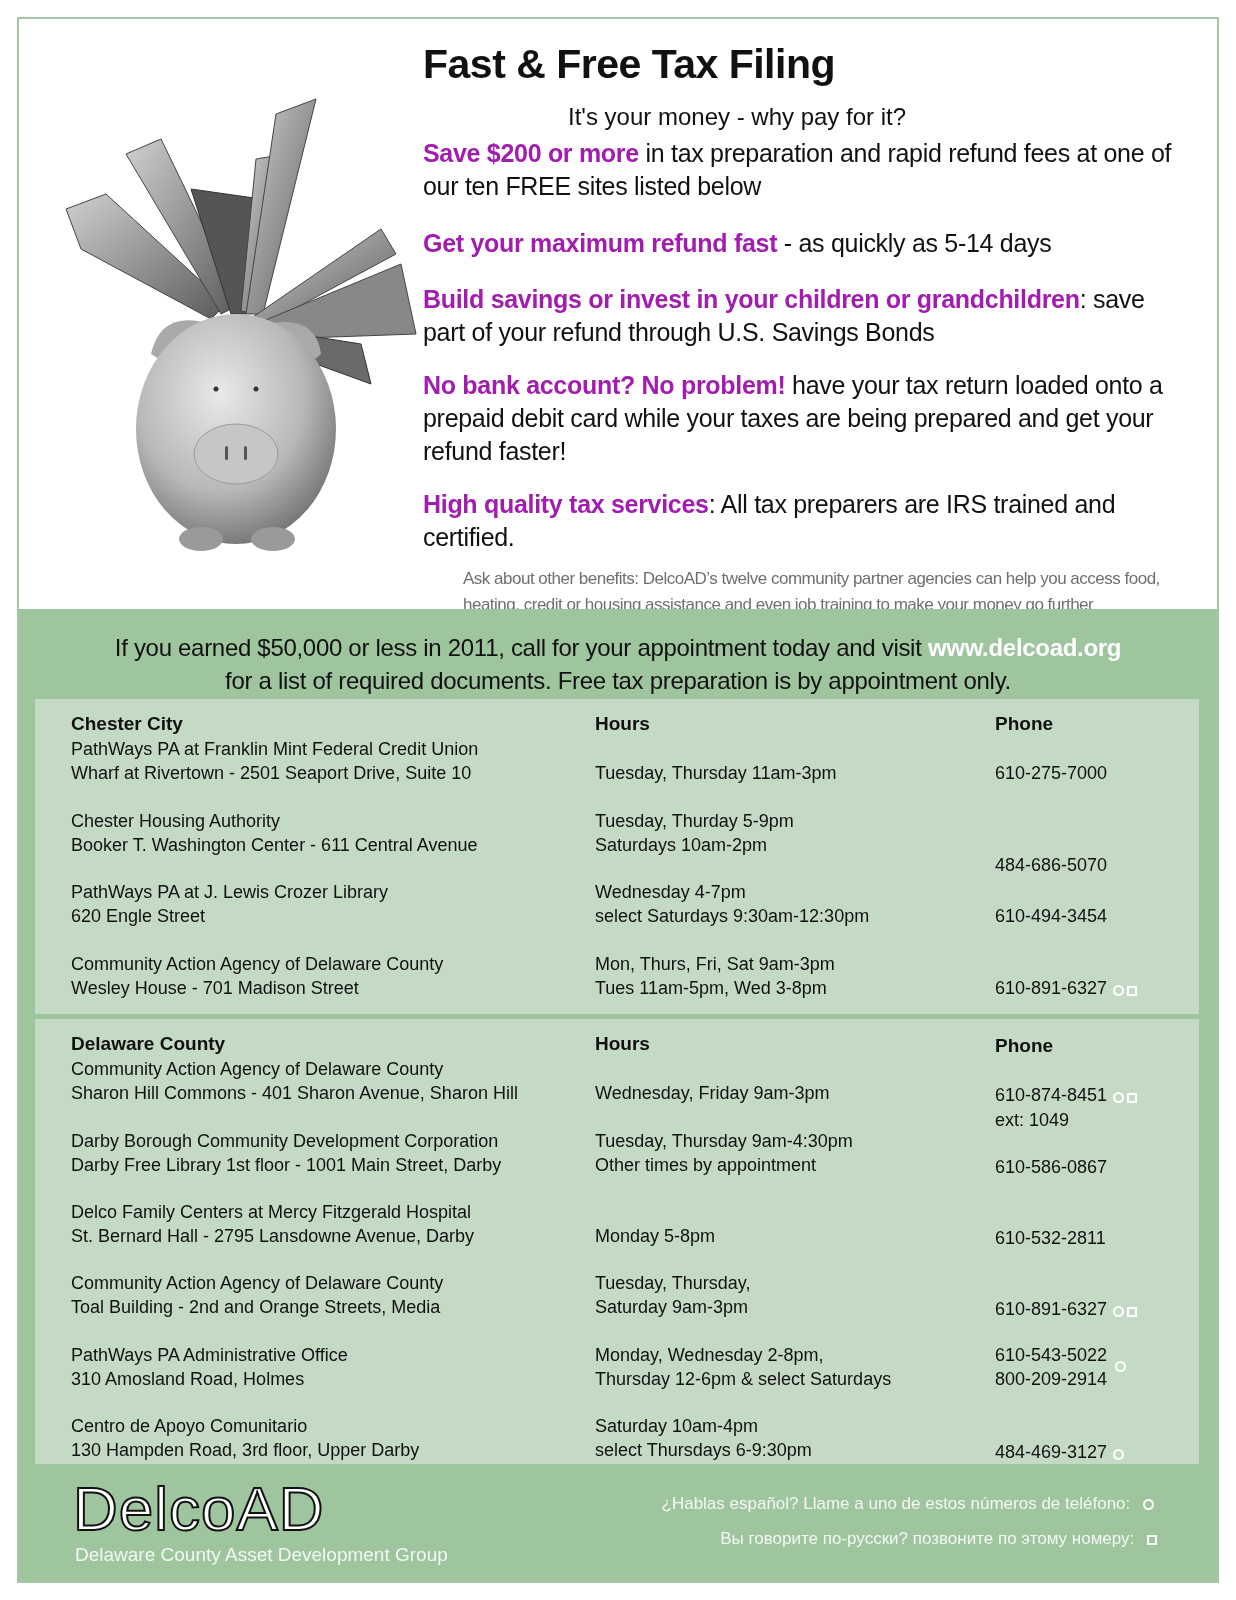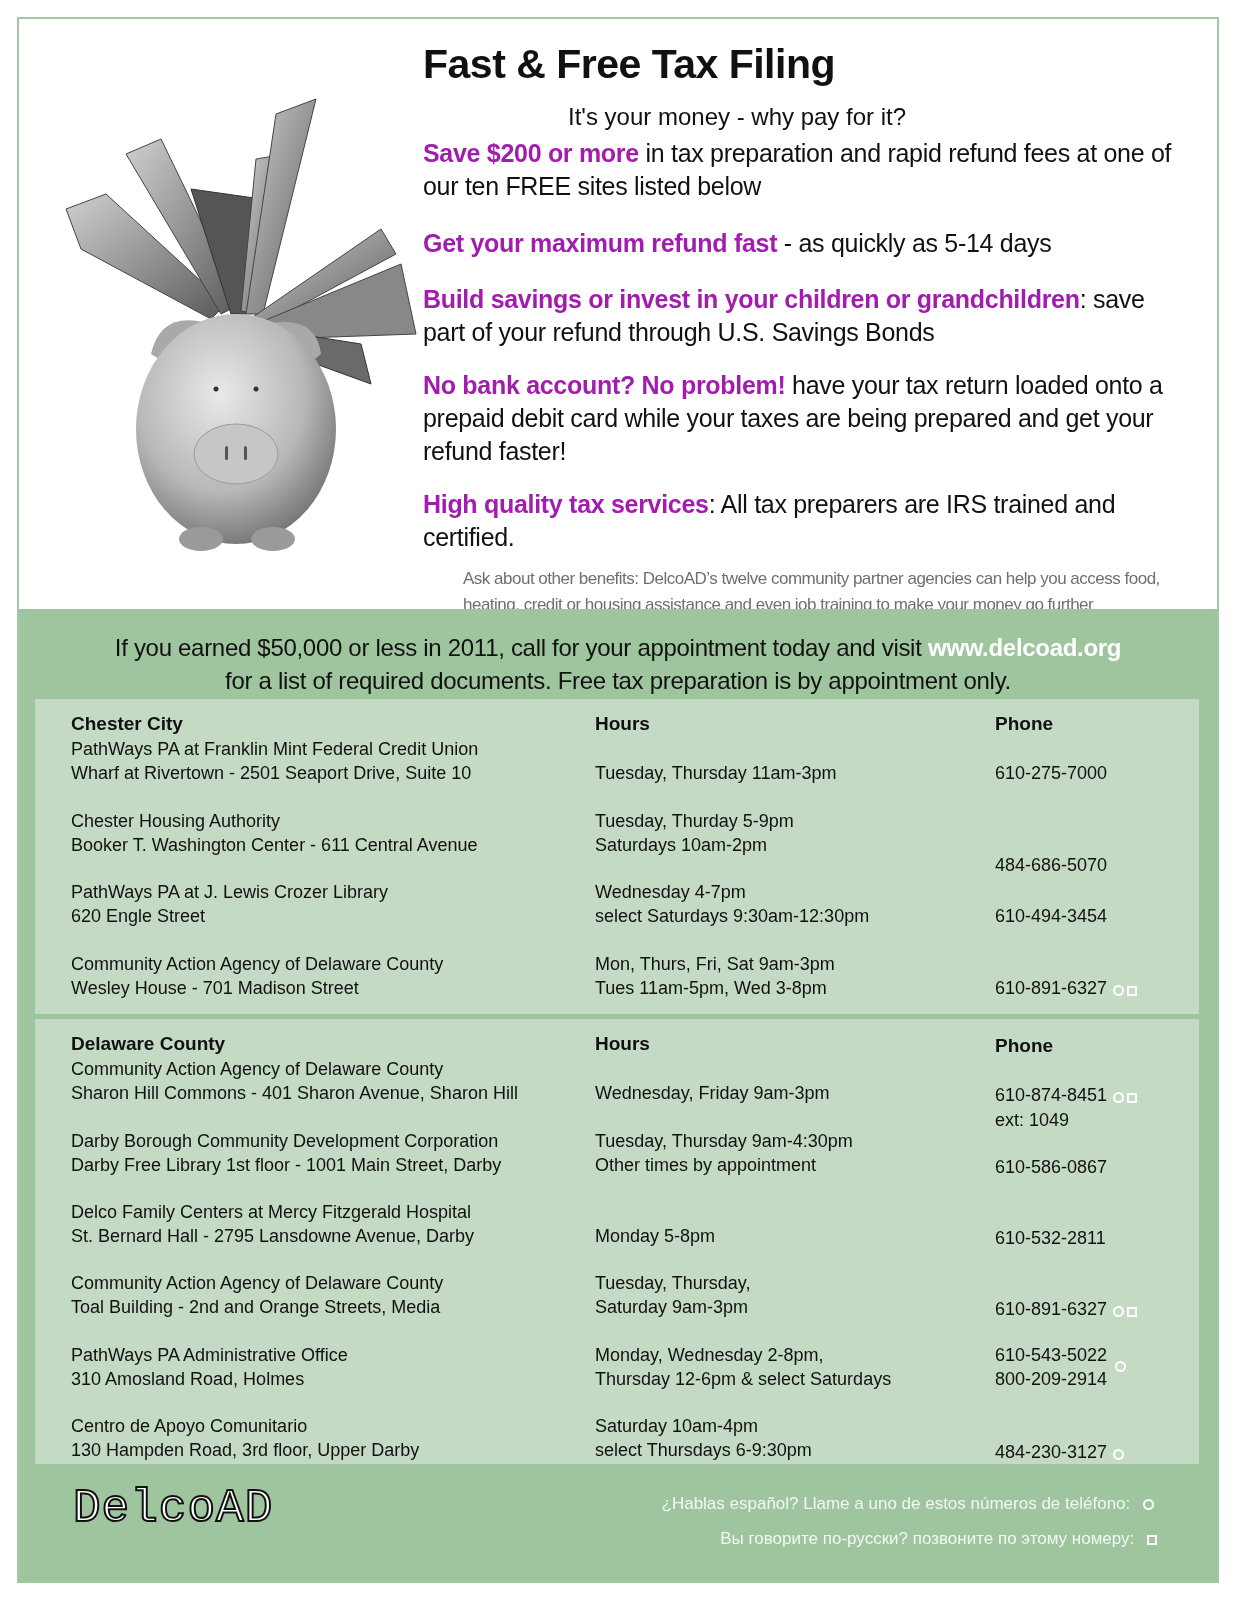--- a/index.html
+++ b/index.html
@@ -58,23 +58,23 @@
   .m-circle {
     display: inline-block; width: 11px; height: 11px; border: 2px solid #fff; border-radius: 50%;
     vertical-align: middle; margin-right: 3px;
   }
   .m-square {
     display: inline-block; width: 10px; height: 10px; border: 2px solid #fff;
     vertical-align: middle;
   }
 
   .logo {
-    position: absolute; left: 54px; top: 868px; font-size: 46px; line-height: 64px;
+    position: absolute; left: 54px; top: 868px; font-size: 62px; line-height: 64px;
     color: #ffffff; -webkit-text-stroke: 2px #111; letter-spacing: 1px;
-    font-family: Liberation Mono, monospace; font-weight: normal;
+    font-family: Liberation Sans, sans-serif; font-weight: normal;
   }
   .logo-sub {
     position: absolute; left: 56px; top: 935px; font-size: 19px; color: #f3f7f3; white-space: nowrap;
   }
   .lang {
     position: absolute; right: 60px; font-size: 17px; color: #f3f7f3; white-space: nowrap; text-align: right;
   }
   .lang-es { top: 885px; }
   .lang-ru { top: 920px; }
 </style>
@@ -278,26 +278,27 @@
       <div class="row" style="top:395px;">
         <div class="cell c-site">
           <div>Centro de Apoyo Comunitario</div>
           <div>130 Hampden Road, 3rd floor, Upper Darby</div>
         </div>
         <div class="cell c-hours">
           <div>Saturday 10am-4pm</div>
           <div>select Thursdays 6-9:30pm</div>
         </div>
         <div class="cell c-phone" style="top:26px;">
-          <span>484-230-3127</span><span class="marks"><span class="m-circle"></span></span>
+          <span>484-469-3127</span><span class="marks"><span class="m-circle"></span></span>
         </div>
       </div>
     </div>
 
     <div class="logo">DelcoAD</div>
+    <div class="logo-sub">Delaware County Asset Development Group</div>
 
     <div class="lang lang-es">
       <span>¿Hablas español? Llame a uno de estos números de teléfono:</span>
       <span class="m-circle" style="margin-left:8px;"></span>
     </div>
     <div class="lang lang-ru">
       <span>Вы говорите по-русски? позвоните по этому номеру:</span>
       <span class="m-square" style="margin-left:8px;"></span>
     </div>
   </div>

